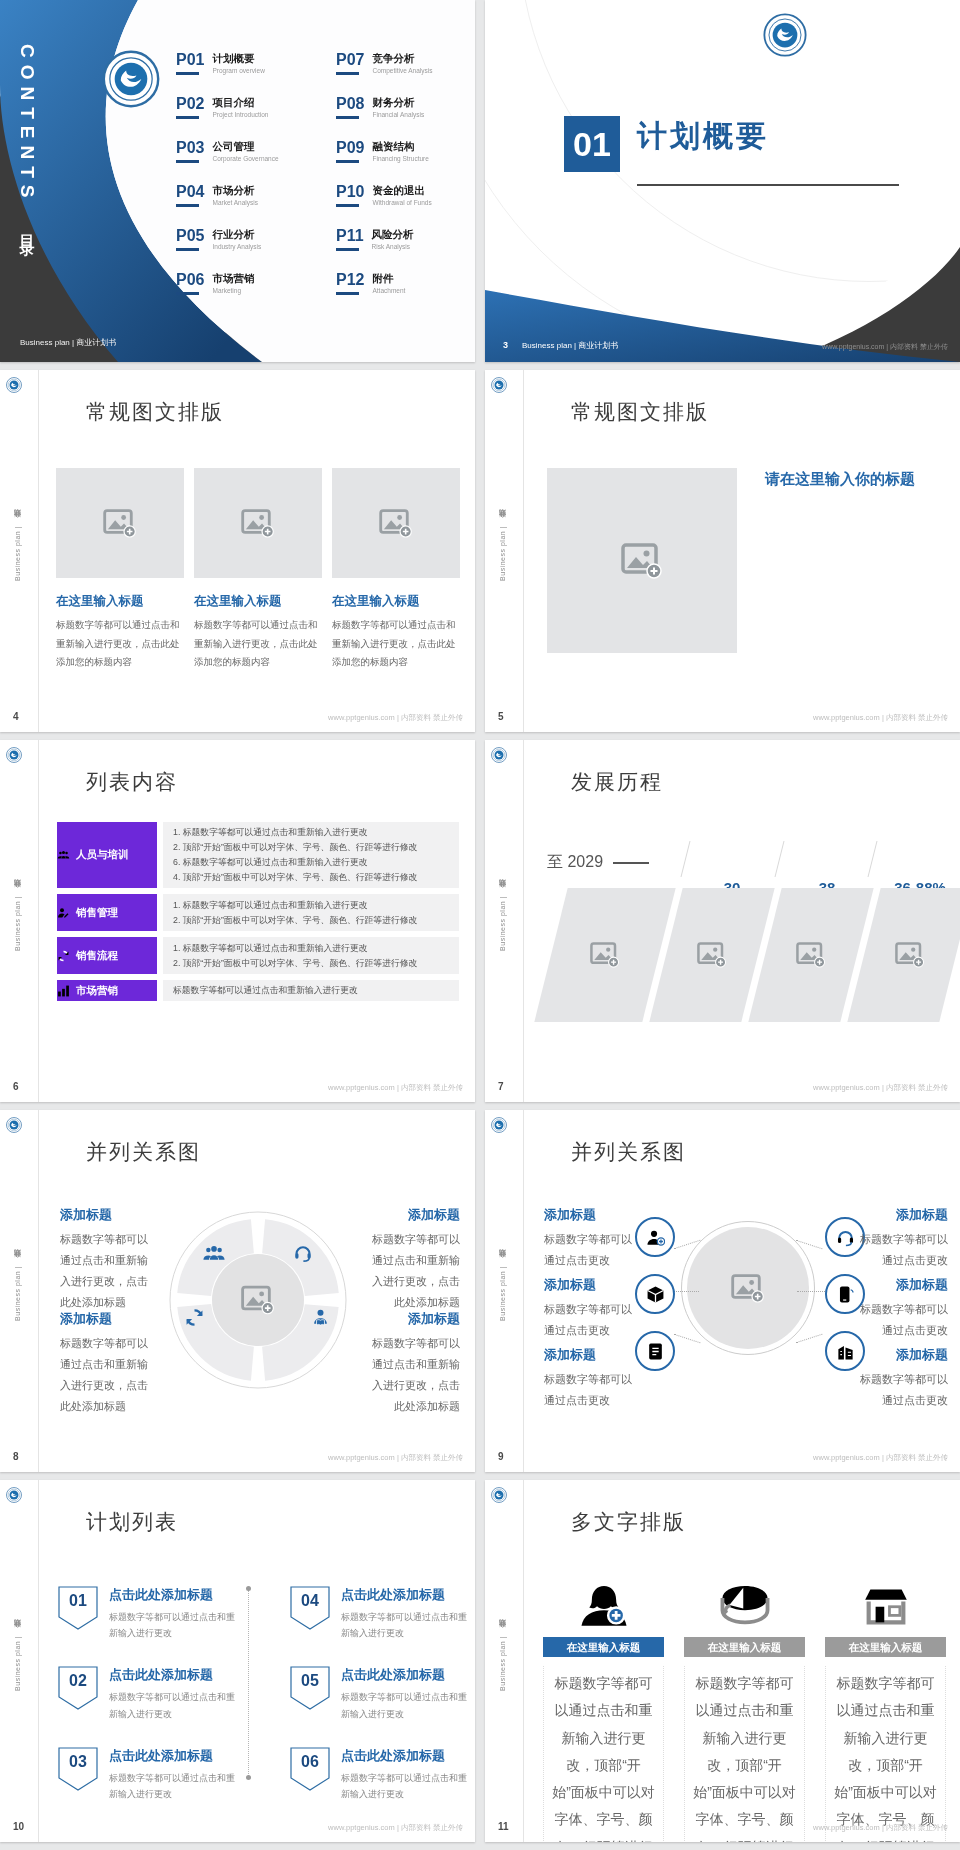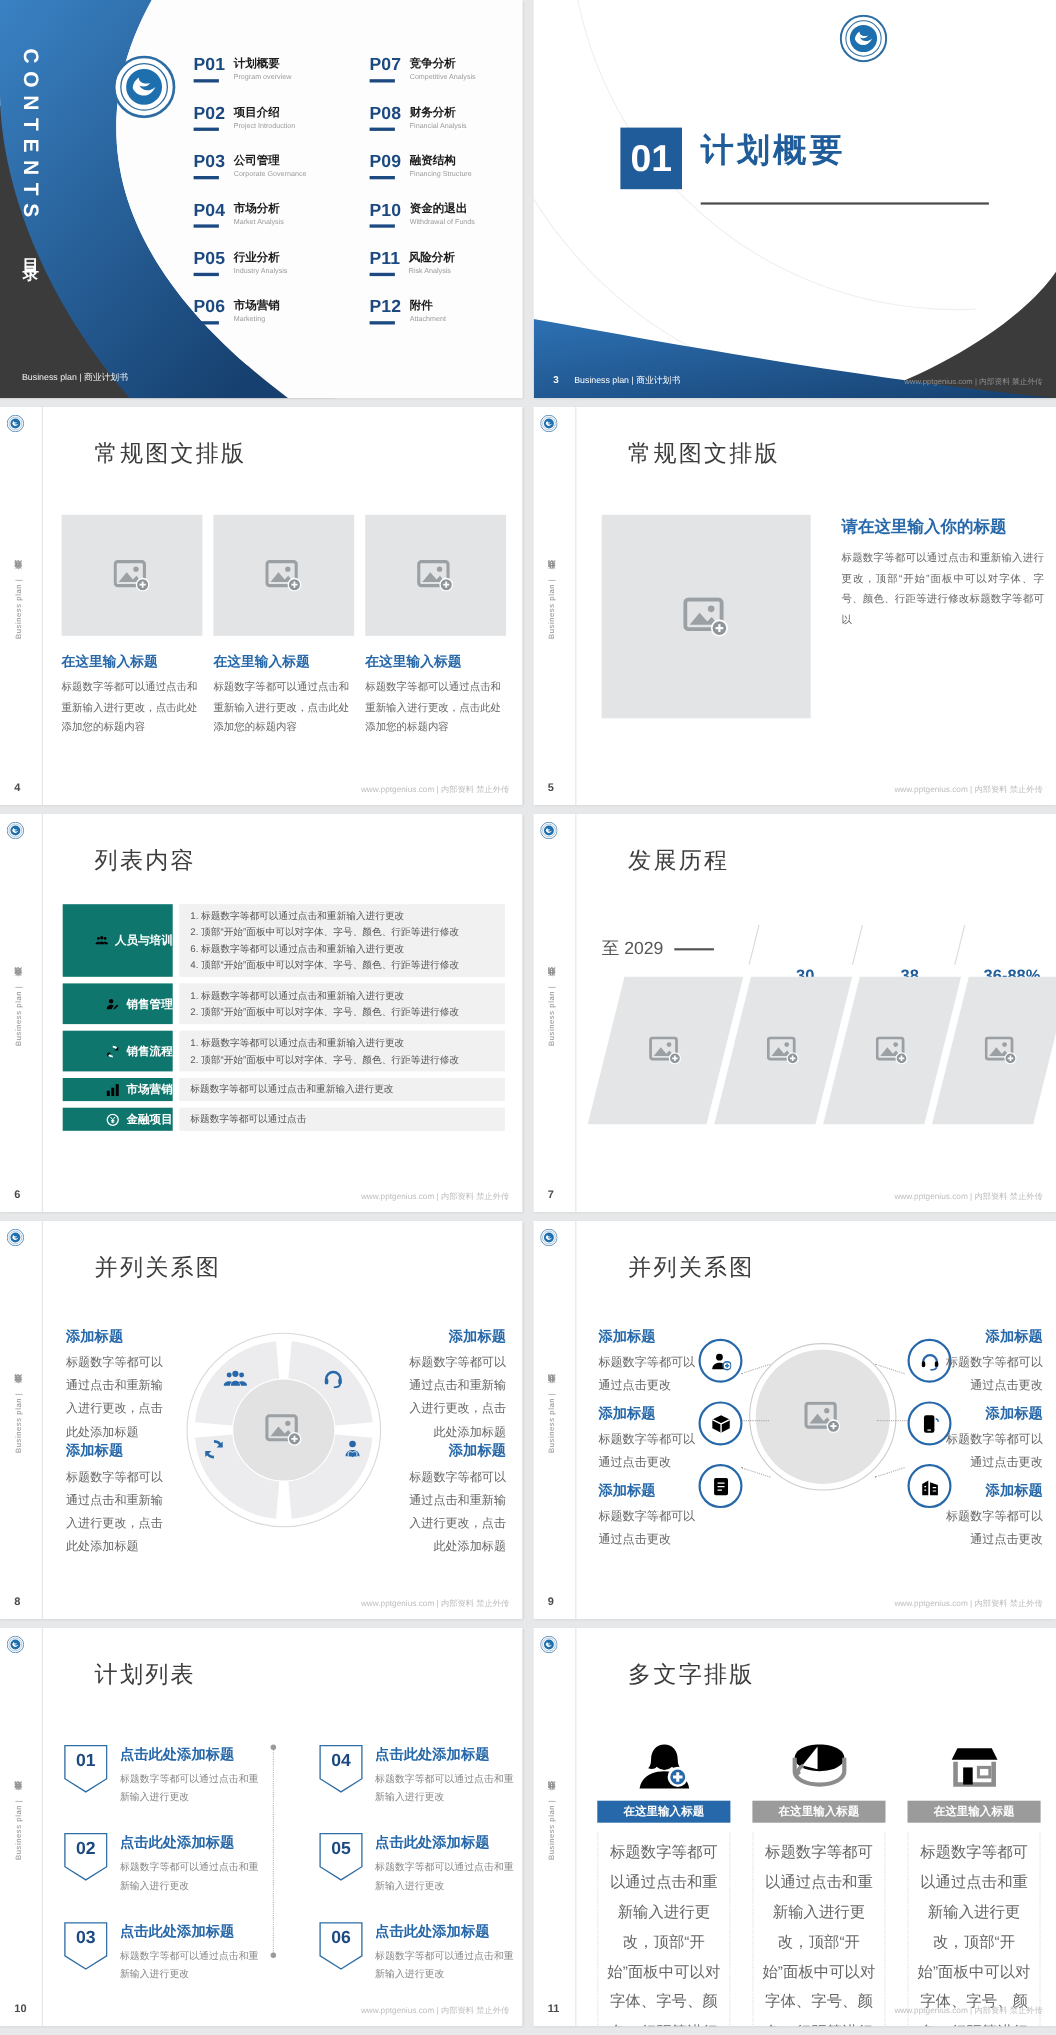--- a/index.html
+++ b/index.html
@@ -59,21 +59,21 @@
   .g1-img{position:absolute;left:62px;top:98px;width:190px;height:185px;}
   .g1-img svg.ph{width:42px;height:36px;}
   .g1-text{position:absolute;left:280px;top:100px;width:184px;}
   .g1-h{font-size:15px;font-weight:bold;color:#2668A9;}
   .g1-p{margin-top:10px;font-size:9.5px;color:#666;line-height:1.95;text-align:justify;}
 
   
   .list-rows{position:absolute;left:57px;top:82px;right:16px;display:flex;flex-direction:column;gap:6px;}
   .lrow{display:flex;gap:6px;}
   .lrow.h4{height:66px;} .lrow.h2{height:37px;} .lrow.h1{height:21px;}
-  .lbadge{width:100px;flex:none;background:#0f766e;color:#fff;display:flex;align-items:center;justify-content:flex-end;gap:6px;
+  .lbadge{width:100px;flex:none;background:#6d28d9;color:#fff;display:flex;align-items:center;justify-content:flex-start;gap:6px;
           font-size:10.5px;font-weight:bold;}
   .lbadge svg{width:13px;height:12px;}
   .lpanel{flex:1;background:#f1f1f2;color:#555;font-size:8.8px;padding:3px 10px;display:flex;flex-direction:column;justify-content:center;}
   .lpanel div{line-height:1.7;white-space:nowrap;overflow:hidden;}
 
   
   .year{position:absolute;left:62px;top:112px;font-size:16px;color:#555;}
   .year .dash{display:inline-block;width:36px;height:2px;background:#555;vertical-align:middle;margin-left:10px;}
   .stat{position:absolute;top:103px;width:110px;text-align:center;margin-top:36px;}
   .stat .v{font-size:15px;font-weight:bold;color:#1F5C99;}
@@ -453,21 +453,20 @@
     <div class="vline"></div>
     <div class="vtext">Business plan | 商业计划书</div>
     <h2 class="stitle" style="margin:0">常规图文排版</h2>
     <div class="g1-img ph-box">
         <svg class="ph">
           <use href="#i-img"></use>
         </svg>
       </div>
     <div class="g1-text">
       <div class="g1-h">请在这里输入你的标题</div>
-      <div class="g1-p">标题数字等都可以通过点击和重新输入进行更改，顶部“开始”面板中可以对字体、字号、颜色、行距等进行修改标题数字等都可以</div>
     </div>
     <div class="pnum">5</div>
     <div class="wm">www.pptgenius.com | 内部资料 禁止外传</div>
   </div>
 
   <div class="slide">
     <svg class="mini-logo">
         <use href="#i-logo"></use>
       </svg>
     <div class="vline"></div>
@@ -514,31 +513,20 @@
       </div>
       <div class="lrow h1">
         <div class="lbadge">
             <svg>
               <use href="#i-bars"></use>
             </svg>
             <span>市场营销</span>
           </div>
         <div class="lpanel">
             <div>标题数字等都可以通过点击和重新输入进行更改</div>
-          </div>
-      </div>
-      <div class="lrow h1">
-        <div class="lbadge">
-            <svg>
-              <use href="#i-coin"></use>
-            </svg>
-            <span>金融项目</span>
-          </div>
-        <div class="lpanel">
-            <div>标题数字等都可以通过点击</div>
           </div>
       </div>
     </div>
     <div class="pnum">6</div>
     <div class="wm">www.pptgenius.com | 内部资料 禁止外传</div>
   </div>
 
   <div class="slide">
     <svg class="mini-logo">
         <use href="#i-logo"></use>

